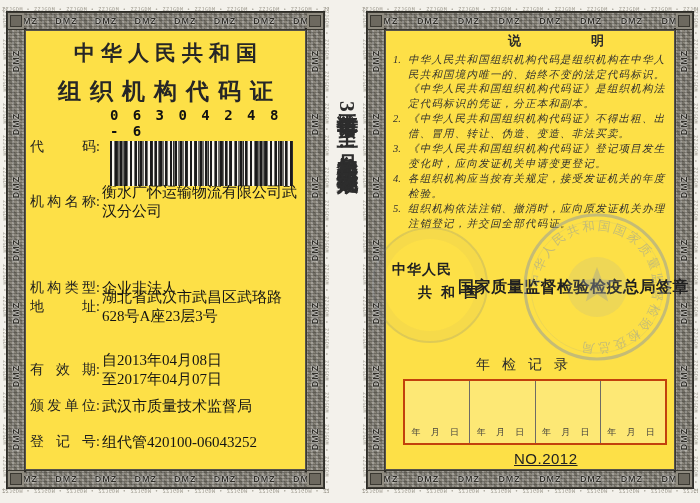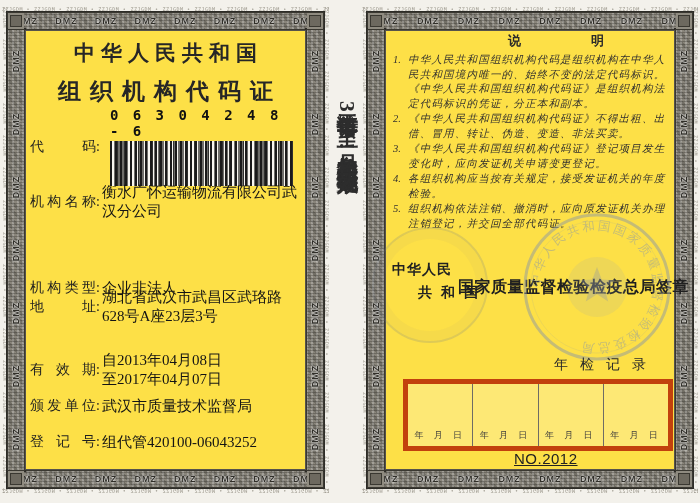--- a/index.html
+++ b/index.html
@@ -90,24 +90,24 @@
          line-height:14.5px;letter-spacing:1.2px;}
   .country{position:absolute;left:6px;top:230px;width:64px;font-weight:bold;color:#222;}
   .country .l1{font-size:14px;letter-spacing:1px;}
   .country .l2{font-size:14px;width:60px;text-align:justify;text-align-last:justify;margin-top:5px;margin-left:26px;}
   .seal-caption{position:absolute;left:72px;top:246px;font-size:16px;font-weight:bold;
     letter-spacing:.5px;color:#202020;white-space:nowrap;}
   .seal{position:absolute;left:135px;top:180px;opacity:.5;}
   .ghost-seal{position:absolute;left:-14px;top:196px;width:112px;height:112px;border-radius:50%;
     border:2px solid rgba(115,125,135,.22);
     box-shadow:inset 0 0 0 10px rgba(115,125,135,.05);}
-  .annual-title{position:absolute;top:325px;left:0;right:16px;text-align:right;
+  .annual-title{position:absolute;top:325px;left:0;right:16px;text-align:center;
     font-size:14px;letter-spacing:12px;text-indent:12px;color:#2a2a2a;}
   .check-table{position:absolute;left:17px;top:348px;width:260px;height:62px;
-    display:flex;border:5px solid #c2410c;background:rgba(255,255,255,.25);}
+    display:flex;border:2px solid #c2410c;background:rgba(255,255,255,.25);}
   .cell{flex:1;border-right:1px solid #6e6c65;display:flex;align-items:flex-end;
         justify-content:center;padding-bottom:4px;}
   .cell:last-child{border-right:none;}
   .cell-label{font-size:9px;letter-spacing:4px;color:#44423d;}
   .serial{position:absolute;left:128px;top:419px;display:flex;align-items:baseline;gap:15px;}
   .serial-prefix{font-family:"Liberation Sans","DejaVu Sans",sans-serif;
     font-size:15px;color:#222;letter-spacing:.5px;text-decoration:underline;}
   .serial-number{font-family:"Liberation Sans","DejaVu Sans",sans-serif;
     font-size:19px;font-weight:bold;color:#1a1a1a;letter-spacing:3px;}
 </style>

